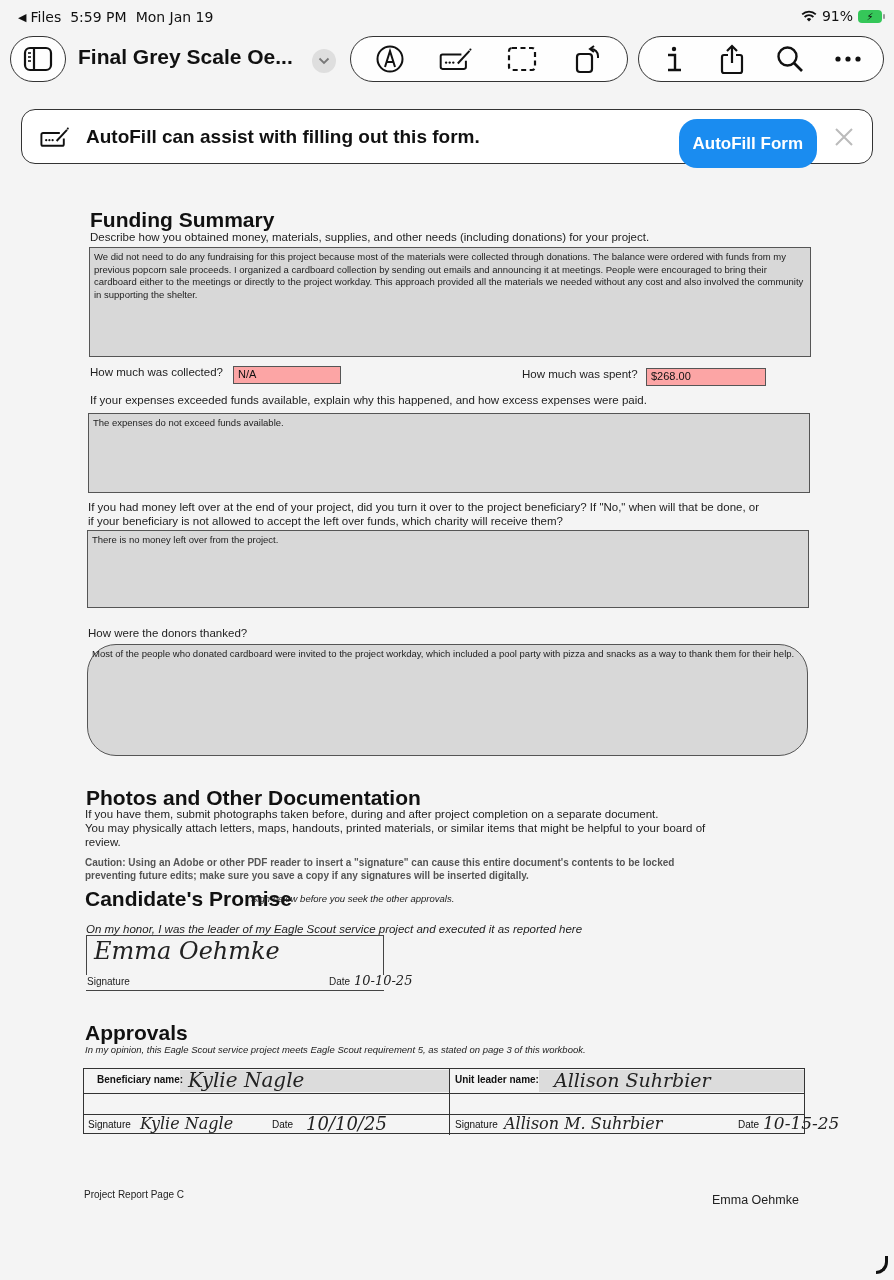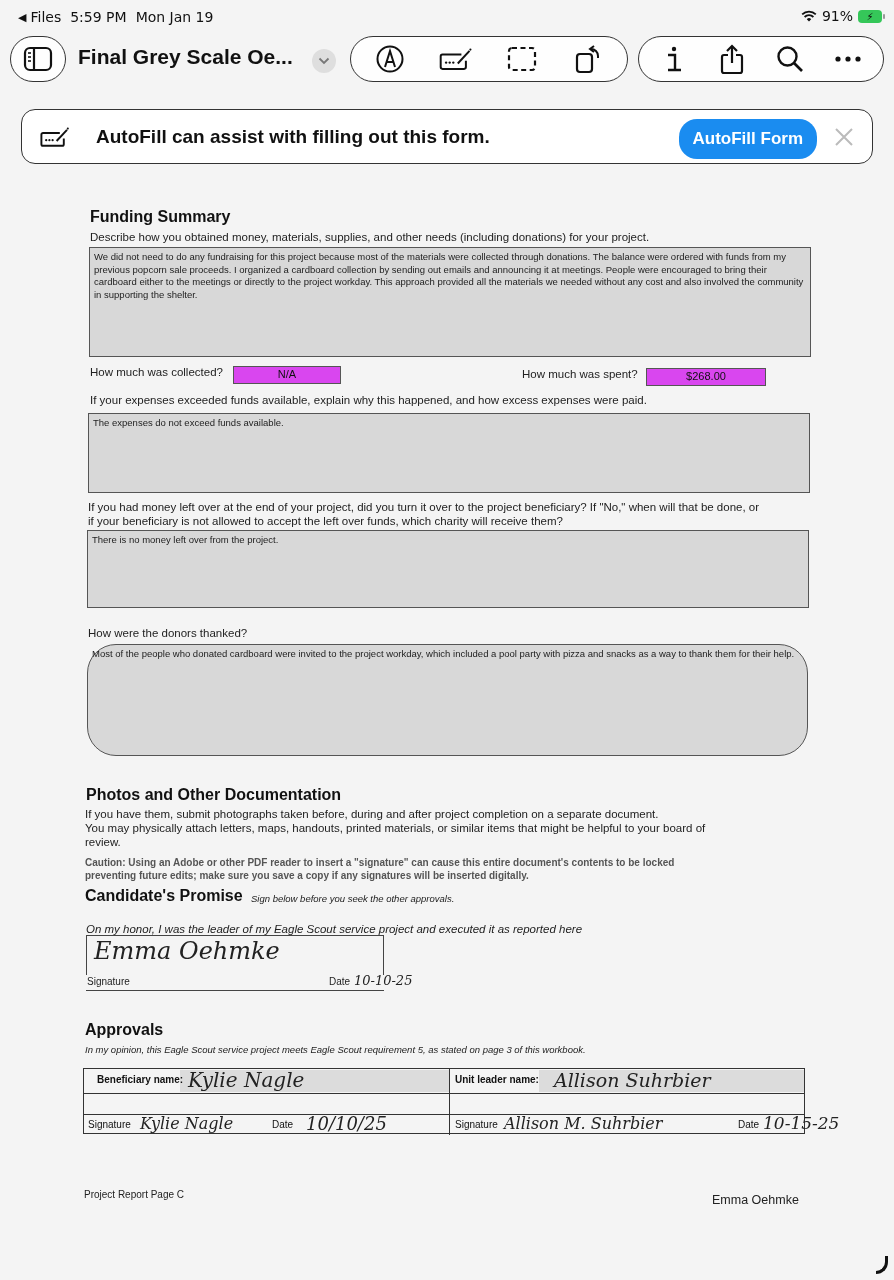--- a/index.html
+++ b/index.html
@@ -20,31 +20,31 @@
   .sidebar-btn { left: 10px; width: 56px; justify-content: center; }
   .doc-title { position: absolute; left: 78px; top: 11px; font-size: 21px; font-weight: bold; font-family: "Liberation Sans", sans-serif; }
   .title-chevron { position: absolute; left: 312px; top: 15px; width: 24px; height: 24px; border-radius: 12px; background: #dedede; display: flex; align-items: center; justify-content: center; }
   .pill-markup { left: 350px; width: 278px; justify-content: space-around; padding: 0 6px; }
   .pill-actions { left: 638px; width: 246px; justify-content: space-around; padding: 0 6px; }
   .tb-icon { width: 36px; height: 36px; display: flex; align-items: center; justify-content: center; }
 
   
   .autofill { position: absolute; left: 21px; top: 109px; width: 852px; height: 55px; border: 1.2px solid #333; border-radius: 14px; background: #fff; display: flex; align-items: center; }
   .autofill-icon { margin-left: 16px; width: 34px; height: 26px; display: flex; align-items: center; }
-  .autofill-text { margin-left: 24px; font-size: 19px; font-weight: bold; color: #111; }
-  .autofill-btn { position: absolute; right: 55px; top: 9px; height: 40px; padding: 0 14px; border-radius: 18px; background: #1a8cf0; color: #fff; font-size: 17px; font-weight: bold; display: flex; align-items: center; border: none; font-family: "Liberation Sans", sans-serif; }
+  .autofill-text { margin-left: 14px; font-size: 19px; font-weight: bold; color: #111; }
+  .autofill-btn { position: absolute; right: 55px; top: 9px; height: 49px; padding: 0 14px; border-radius: 18px; background: #1a8cf0; color: #fff; font-size: 17px; font-weight: bold; display: flex; align-items: center; border: none; font-family: "Liberation Sans", sans-serif; }
   .autofill-close { position: absolute; right: 16px; top: 15px; width: 24px; height: 24px; }
 
   
   .page { position: absolute; left: 0; top: 96px; width: 890px; height: 1180px; background: #fff; z-index: -1; }
   .doc { position: absolute; left: 0; top: 0; width: 894px; height: 1280px; font-family: "Liberation Sans", sans-serif; }
-  .h2 { position: absolute; font-weight: bold; font-size: 16px; color: #111; }
+  .h2 { position: absolute; font-weight: bold; font-size: 21px; color: #111; }
   .p { position: absolute; font-size: 11.5px; color: #222; }
   .field { position: absolute; background: #d8d8d8; border: 1.5px solid #555; font-size: 9.5px; color: #222; padding: 3px 4px; line-height: 12.5px; }
-  .small-field { position: absolute; background: #d946ef; border: 1.2px solid #555; font-size: 11px; text-align: center; padding: 1px 4px; height: 18px; }
+  .small-field { position: absolute; background: #fca5a5; border: 1.2px solid #555; font-size: 11px; text-align: left; padding: 1px 4px; height: 18px; }
   .caution { position: absolute; font-size: 10px; font-weight: bold; color: #555; line-height: 13px; }
   .italic { font-style: italic; }
   .hand { font-family: "DejaVu Serif", serif; font-style: italic; color: #222; }
 
   .sig-box { position: absolute; left: 86px; top: 935px; width: 298px; height: 40px; border: 1px solid #444; border-bottom: none; }
   .sig-line { position: absolute; left: 86px; top: 990px; width: 298px; border-top: 1px solid #444; }
 
   .approvals-table { position: absolute; left: 83px; top: 1068px; width: 722px; height: 66px; border: 1px solid #333; }
   .approvals-table .cell { position: absolute; font-size: 10px; }
   .approvals-table .vline { position: absolute; left: 365px; top: 0; height: 66px; border-left: 1px solid #333; }

